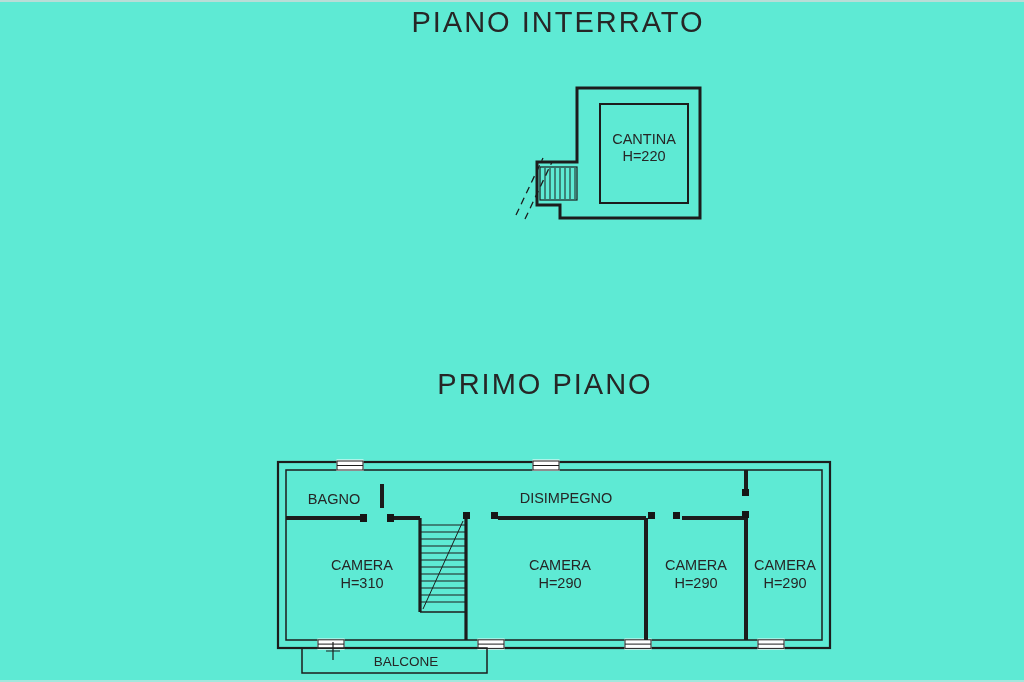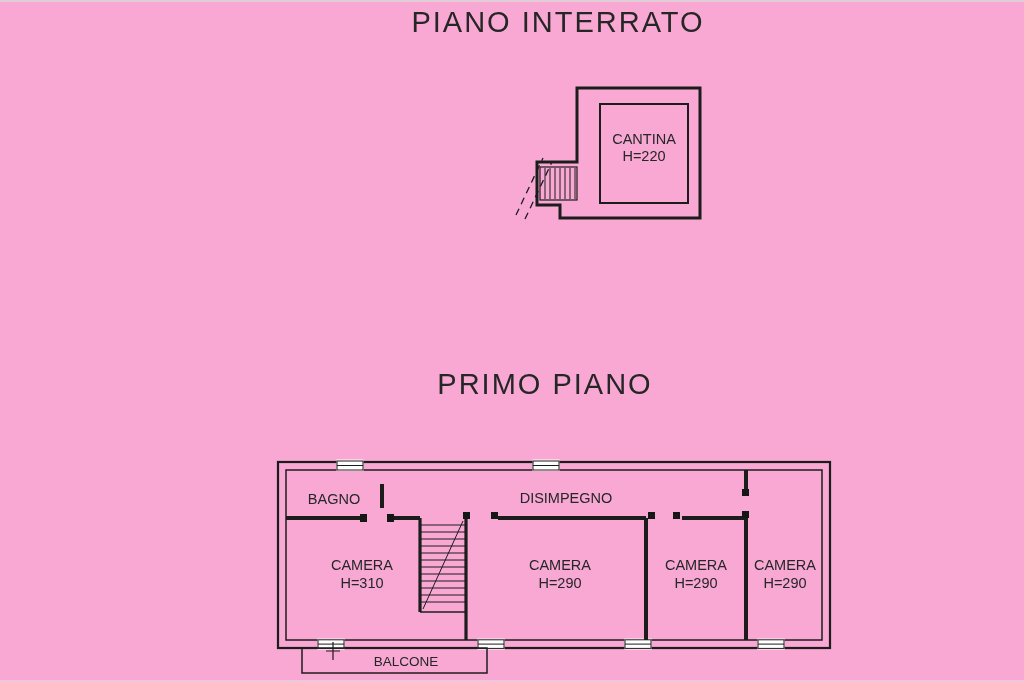--- a/index.html
+++ b/index.html
@@ -1,16 +1,16 @@
 <!DOCTYPE html>
 <html><head>
 <meta charset="utf-8">
 <style>
   html,body{margin:0;padding:0;background:#ffffff;}
-  .canvas{position:relative;width:1024px;height:682px;background:#f9a8d4;overflow:hidden;}
+  .canvas{position:relative;width:1024px;height:682px;background:#5eead4;overflow:hidden;}
   svg{display:block;}
   text{font-family:"Liberation Sans", sans-serif;fill:#262626;}
   .t-title{font-size:29px;letter-spacing:2px;}
   .t-room{font-size:14.5px;}
   .t-sm{font-size:13.5px;}
 </style>
 </head>
 <body>
 
 <div class="canvas">

